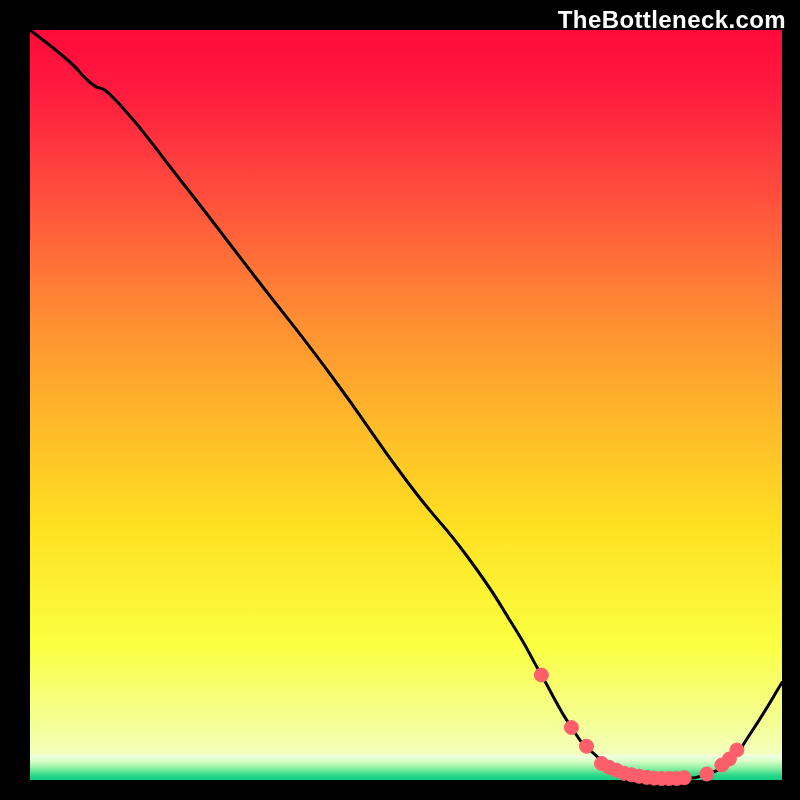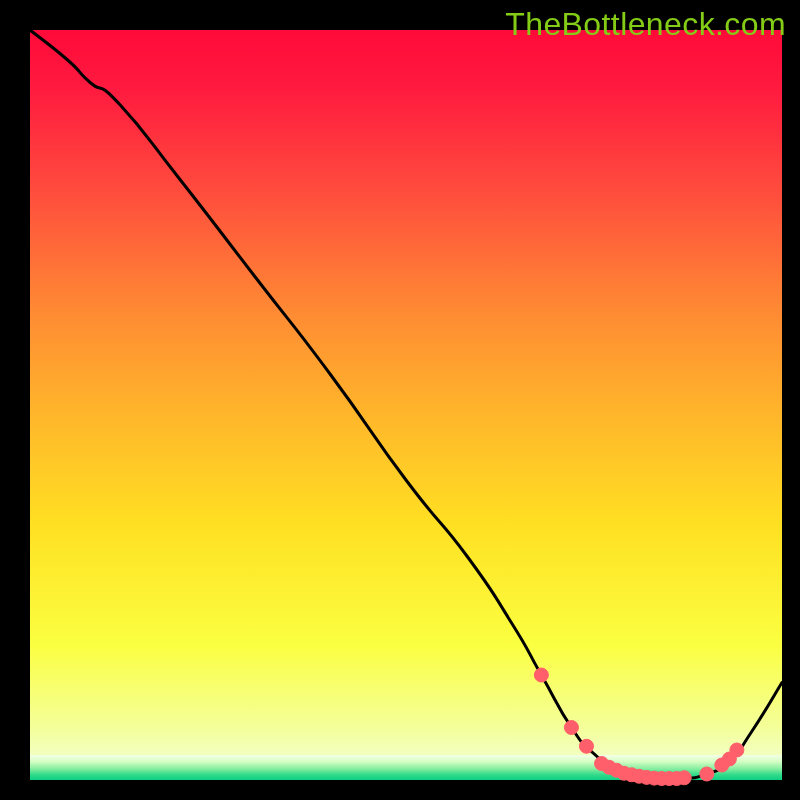--- a/index.html
+++ b/index.html
@@ -14,23 +14,23 @@
   .stage {
     position: relative;
     width: 800px;
     height: 800px;
     background: #000;
   }
   .attribution {
     position: absolute;
     top: 6px;
     right: 14px;
-    color: #84cc16;
-    font-size: 32px;
-    font-weight: 400;
+    color: #ffffff;
+    font-size: 24px;
+    font-weight: 700;
     letter-spacing: 0.4px;
     z-index: 30;
     user-select: none;
   }
   svg.plot {
     position: absolute;
     left: 0;
     top: 0;
     display: block;
   }

